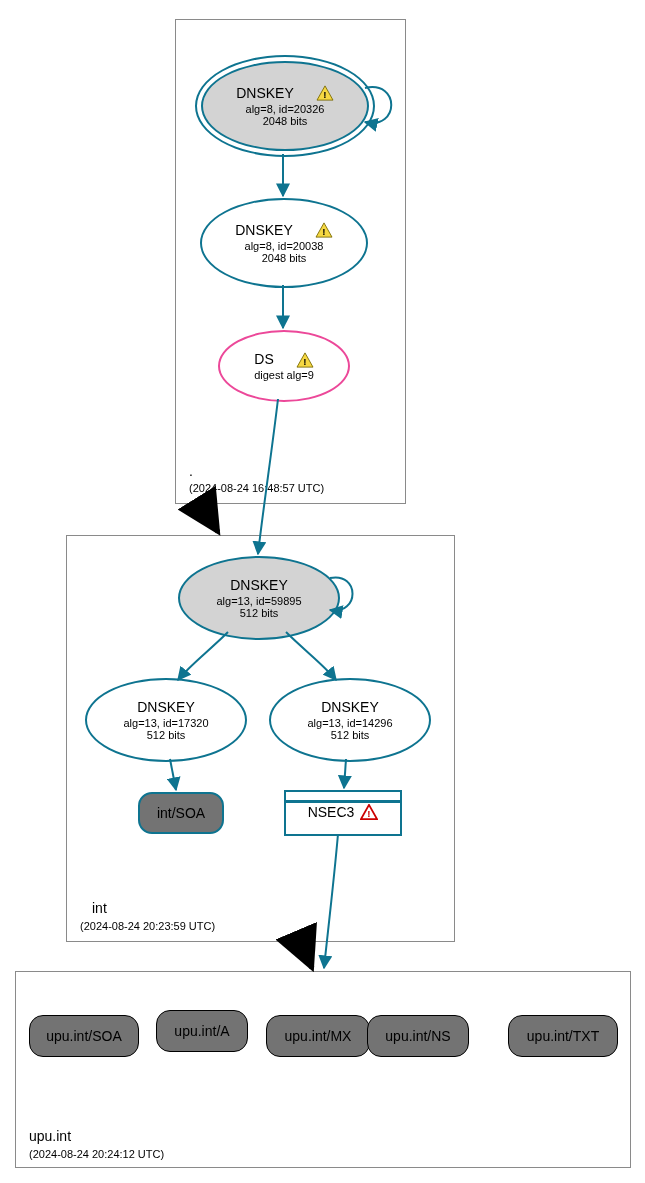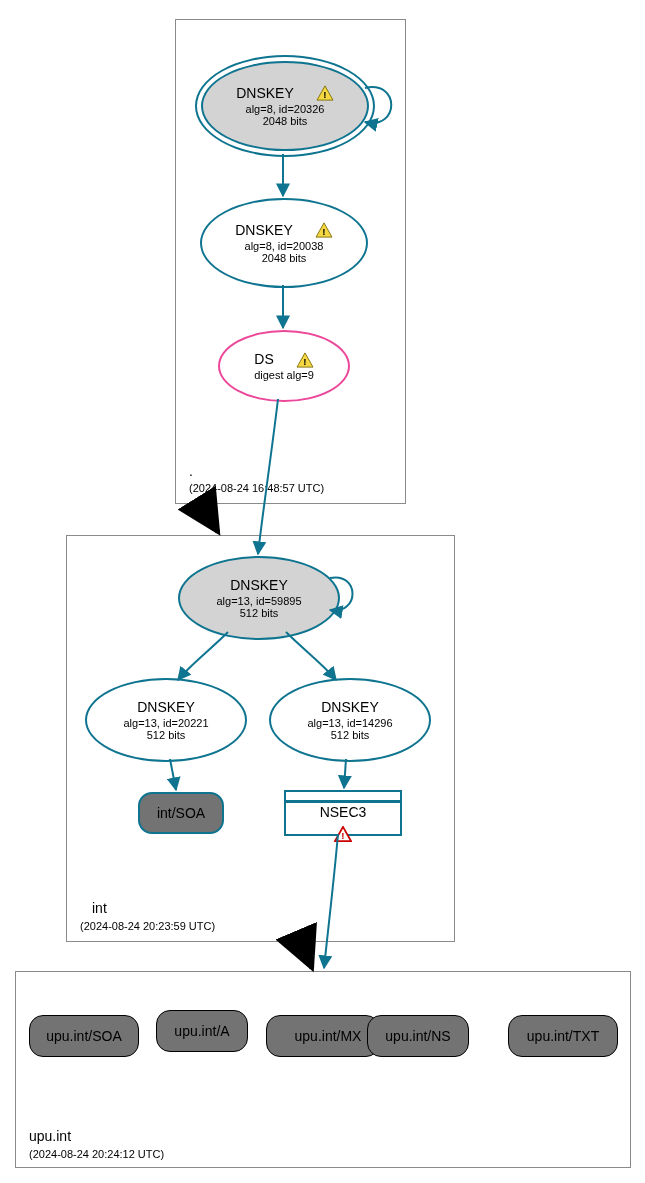--- a/index.html
+++ b/index.html
@@ -63,21 +63,20 @@
     border: 2.5px solid #0e7490;
     background: #fff;
   }
   .nsec3 .content {
     display: flex;
     align-items: center;
     justify-content: center;
     gap: 6px;
     font-size: 14px;
     padding: 6px 10px;
-    flex-direction: column;
   }
   svg.overlay {
     position: absolute;
     left: 0; top: 0;
     width: 645px; height: 1183px;
     pointer-events: none;
   }
   .warn-tri {
     display: inline-block;
     width: 18px; height: 16px;
@@ -156,21 +155,21 @@
     <div class="sub-line">alg=13, id=59895</div>
     <div class="sub-line">512 bits</div>
   </div>
 </div>
 
 <div class="ellipse" style="left:85px; top:678px; width:158px; height:80px; border:2px solid #0e7490; background:#fff;">
   <div class="ellipse-inner">
     <div class="title-line">
         <span>DNSKEY</span>
       </div>
-    <div class="sub-line">alg=13, id=20221</div>
+    <div class="sub-line">alg=13, id=17320</div>
     <div class="sub-line">512 bits</div>
   </div>
 </div>
 
 <div class="ellipse" style="left:269px; top:678px; width:158px; height:80px; border:2px solid #0e7490; background:#fff;">
   <div class="ellipse-inner">
     <div class="title-line">
         <span>DNSKEY</span>
       </div>
     <div class="sub-line">alg=13, id=14296</div>
@@ -194,21 +193,21 @@
     </span>
   </div>
 </div>
 
 <div class="rbox" style="left:29px; top:1015px; width:108px; height:40px;">
   <span>upu.int/SOA</span>
 </div>
 <div class="rbox" style="left:156px; top:1010px; width:90px; height:40px;">
   <span>upu.int/A</span>
 </div>
-<div class="rbox" style="left:266px; top:1015px; width:102px; height:40px;padding-left:10px;">
+<div class="rbox" style="left:266px; top:1015px; width:102px; height:40px;">
   <span>upu.int/MX</span>
 </div>
 <div class="rbox" style="left:367px; top:1015px; width:100px; height:40px;">
   <span>upu.int/NS</span>
 </div>
 <div class="rbox" style="left:508px; top:1015px; width:108px; height:40px;">
   <span>upu.int/TXT</span>
 </div>
 
 <svg class="overlay">

